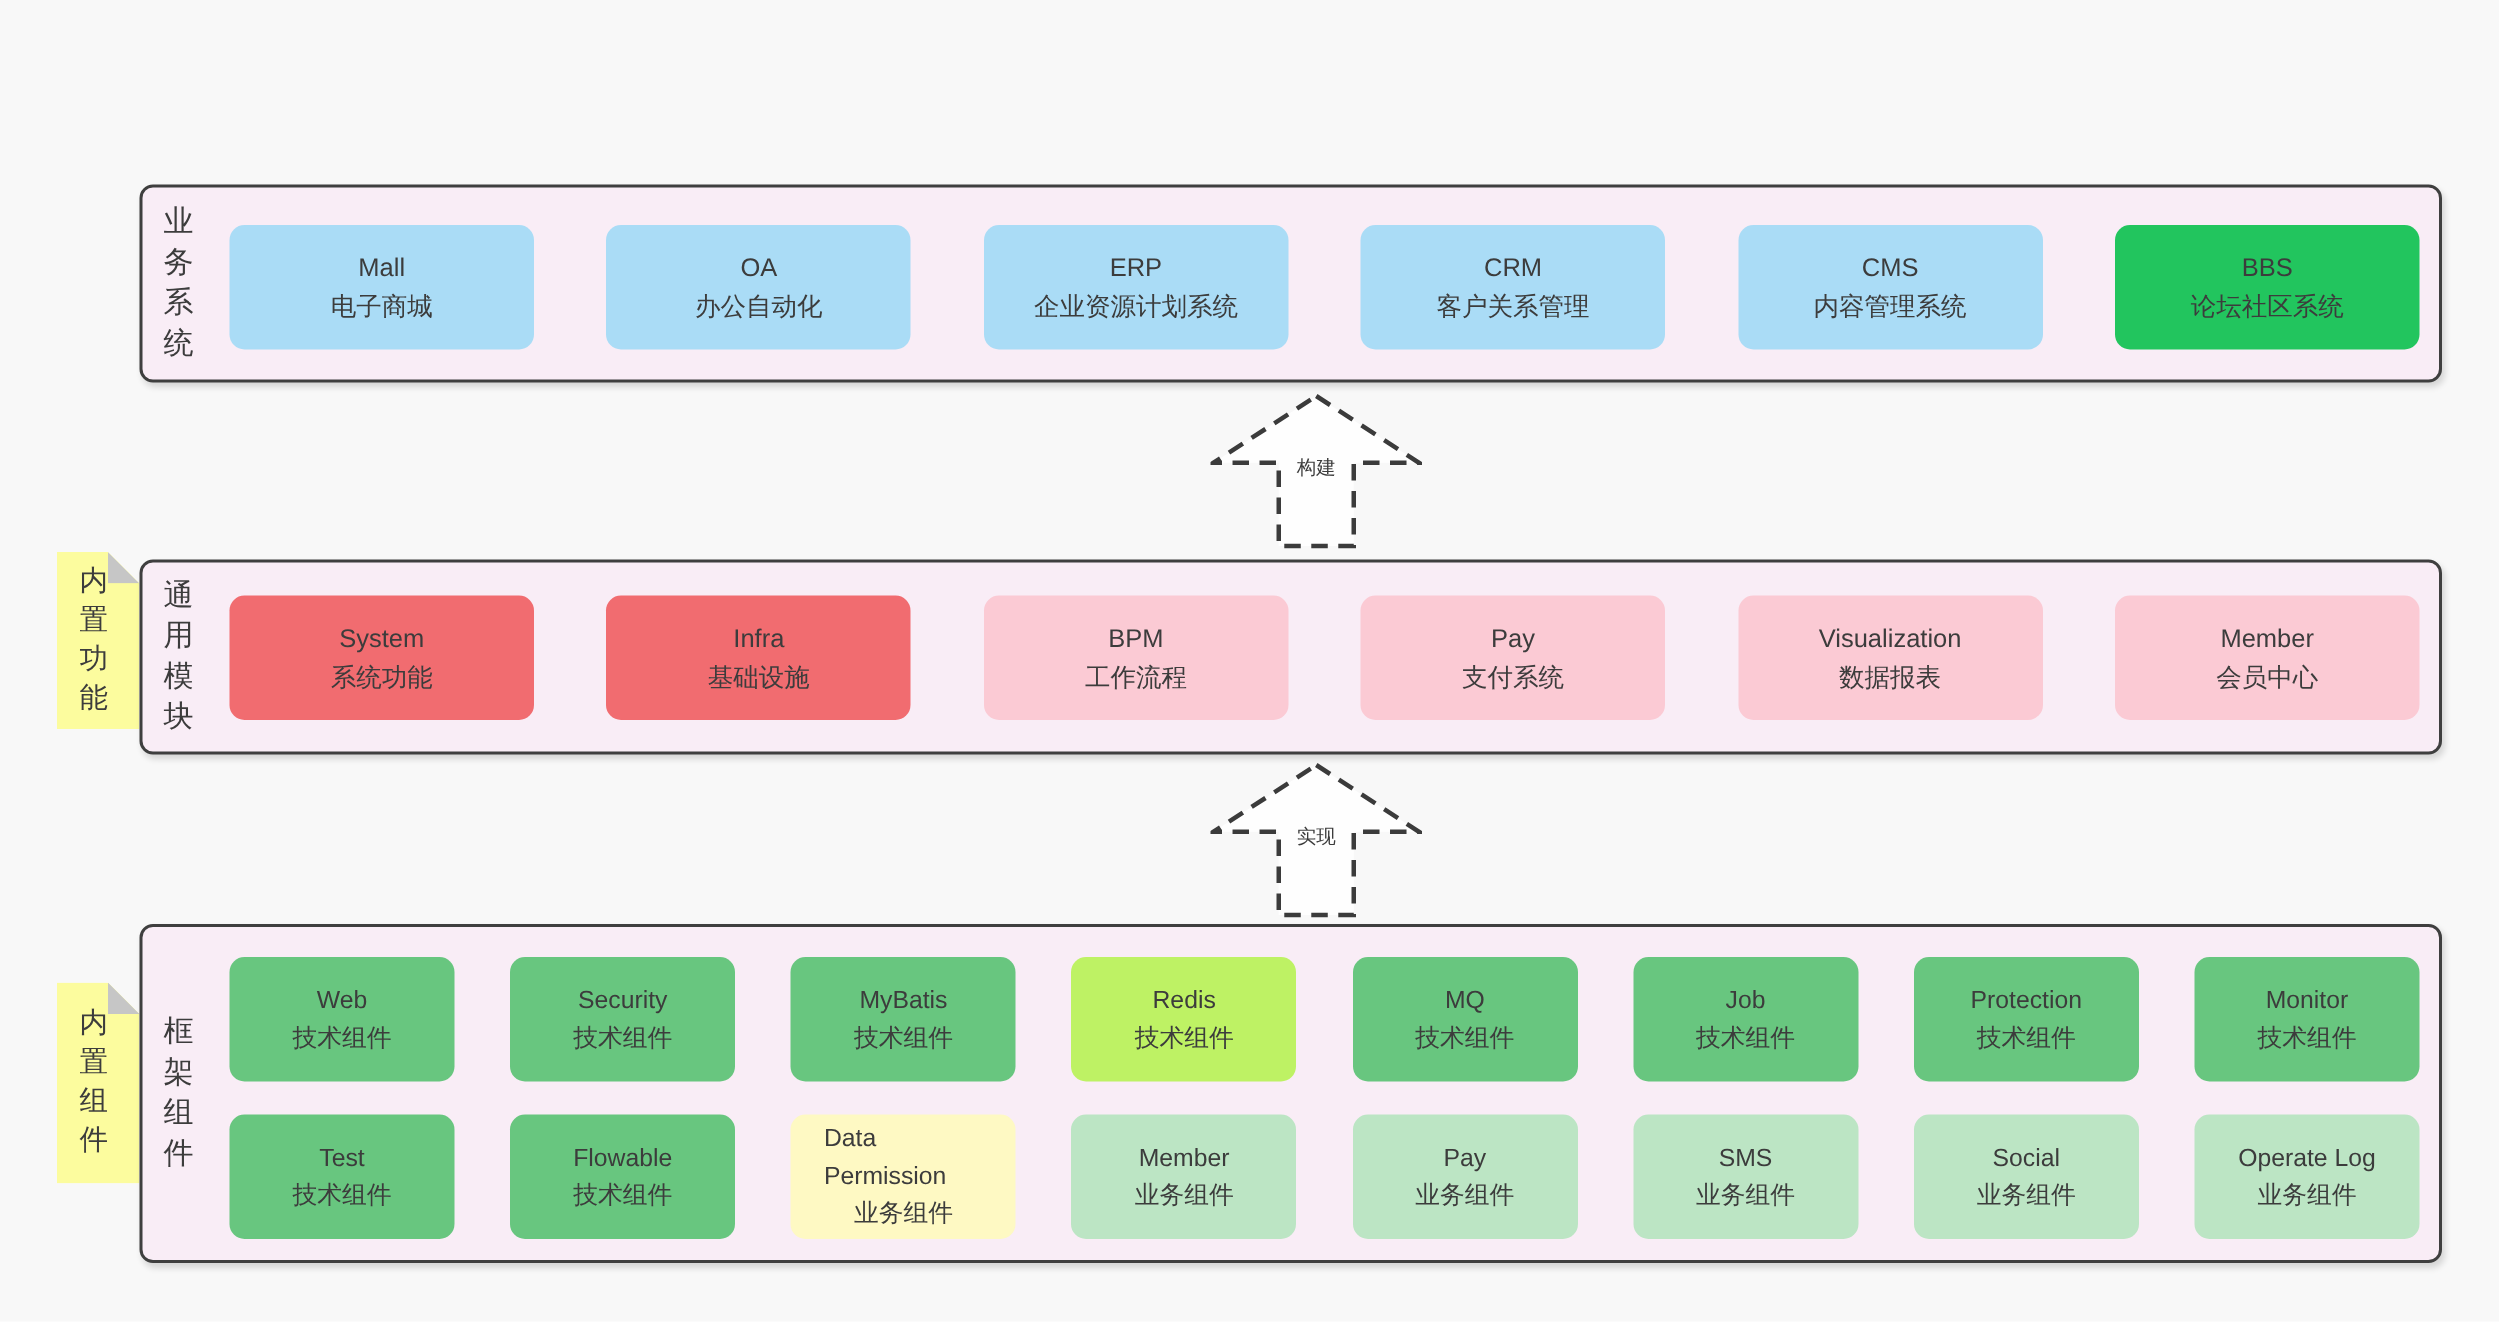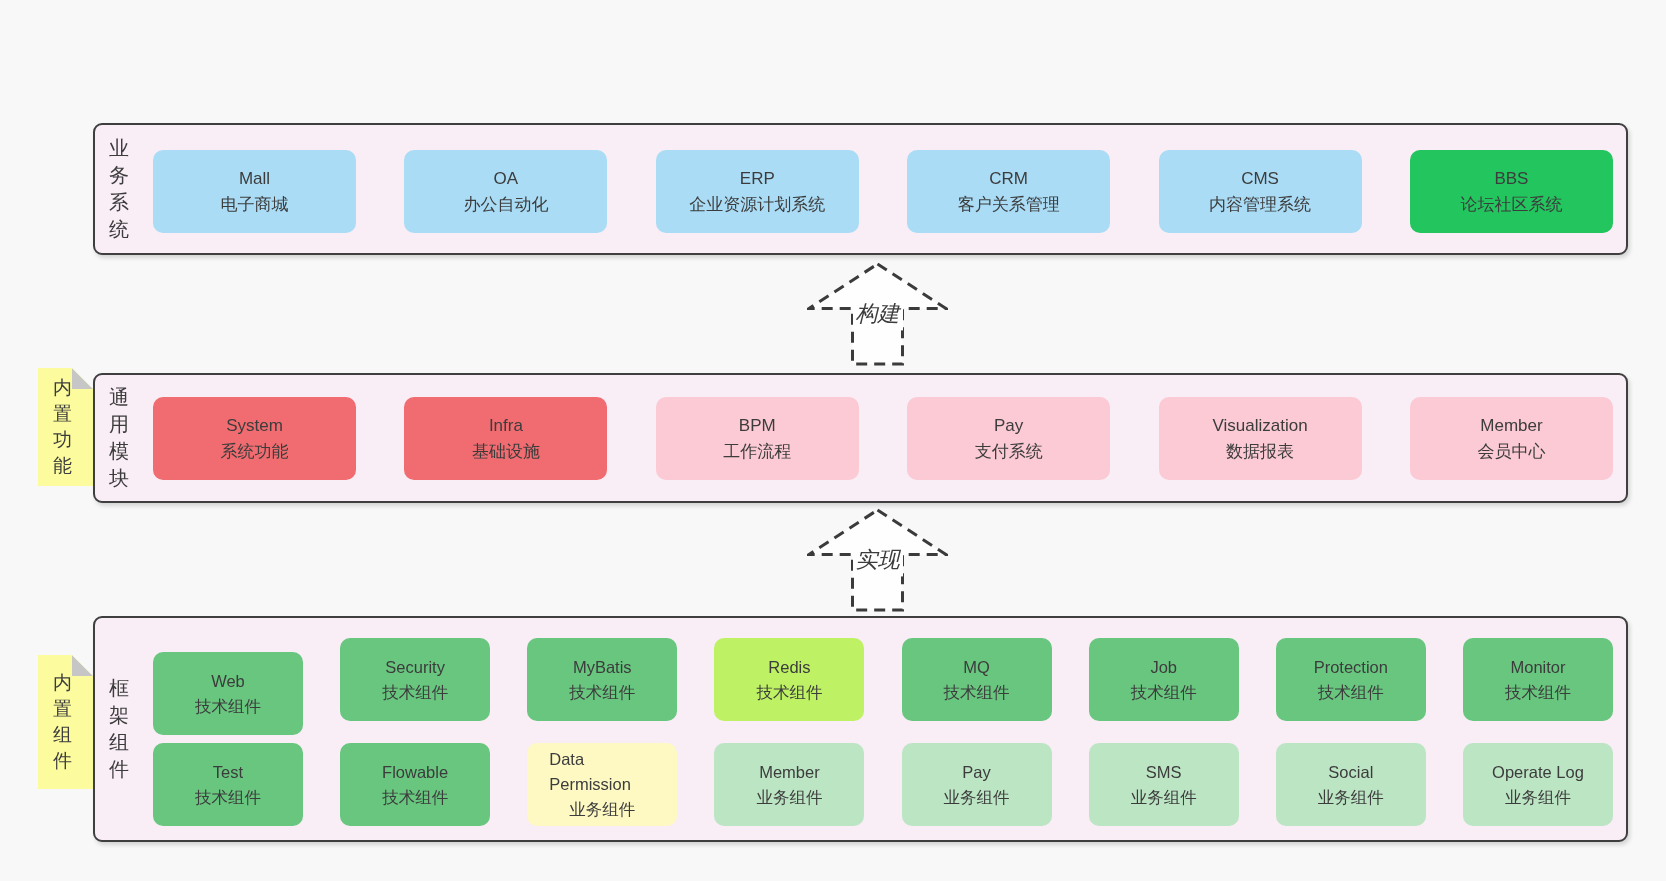--- a/index.html
+++ b/index.html
@@ -54,21 +54,21 @@
     position:absolute; top:0; right:0; width:21px; height:21px;
     background:#c6c6c6; clip-path:polygon(0 0, 100% 100%, 0 100%);
   }
 
   .arrow { position:absolute; width:141px; height:104px; }
   #arrow-build     { left:807px; top:262px; }
   #arrow-implement { left:807px; top:508px; }
   .arrow svg { display:block; width:141px; height:104px; }
   .arrow-label {
     position:absolute; left:50%; top:46px; transform:translate(-50%,-30%);
-    background:#fefefe; padding:1px 3px; font-size:22px; white-space:nowrap;font-style:italic;
+    background:#fefefe; padding:1px 3px; font-size:13px; white-space:nowrap;
   }
 </style>
 </head>
 <body>
 
 <div class="canvas">
 
   <div class="note" id="note-modules">
     <div class="fold"></div>
   <span class="vchar">内</span>
@@ -169,21 +169,21 @@
   </div>
 
   <section class="panel" id="panel-components">
     <div class="vlabel">
         <span class="vchar">框</span>
         <span class="vchar">架</span>
         <span class="vchar">组</span>
         <span class="vchar">件</span>
       </div>
     <div class="row row-1">
-        <div class="box w8" style="background: rgb(104, 198, 127); margin-top: 14px;">
+        <div class="box w8" style="background: rgb(104, 198, 127);">
           <div>Web</div>
           <div>技术组件</div>
         </div>
         <div class="box w8" style="background: rgb(104, 198, 127);">
           <div>Security</div>
           <div>技术组件</div>
         </div>
         <div class="box w8" style="background: rgb(104, 198, 127);">
           <div>MyBatis</div>
           <div>技术组件</div>

